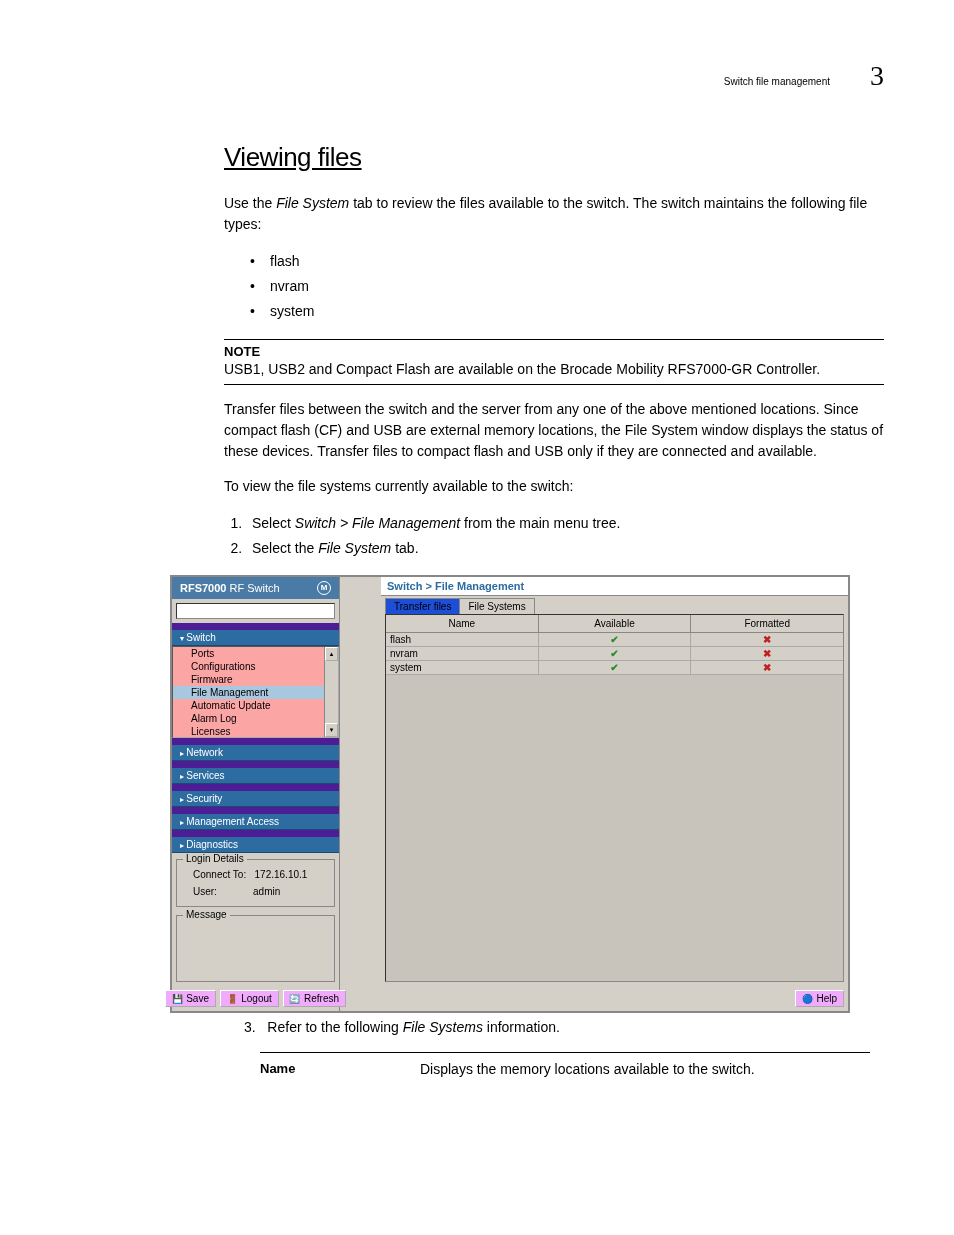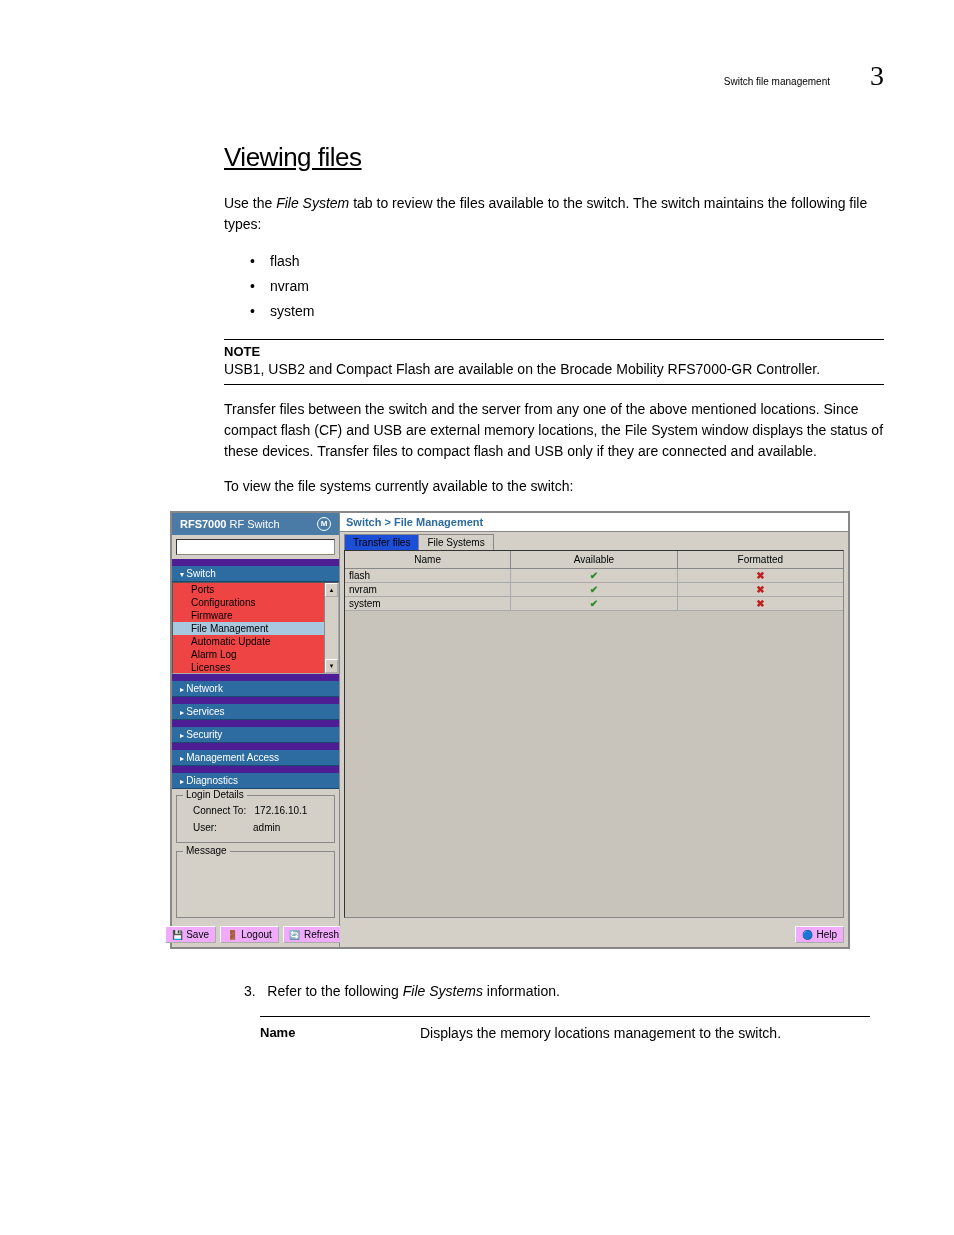--- a/index.html
+++ b/index.html
@@ -14,30 +14,30 @@
     ul.bullets { margin-left: 140px; margin-bottom: 14px; }
     ul.bullets li { font-size: 14px; line-height: 1.8; list-style: none; position: relative; padding-left: 20px; }
     ul.bullets li::before { content: "•"; position: absolute; left: 0; }
     .note-block { margin-left: 114px; margin-bottom: 14px; }
     .note-rule { border: none; border-top: 1px solid #000; margin-bottom: 4px; }
     .note-label { font-weight: bold; font-size: 13px; }
     .note-text { font-size: 14px; line-height: 1.5; }
     ol.steps { margin-left: 114px; margin-bottom: 14px; }
     ol.steps li { font-size: 14px; line-height: 1.8; margin-left: 22px; padding-left: 6px; }
     ol.steps li .italic { font-style: italic; }
-    .screenshot { margin-left: 60px; margin-bottom: 32px; border: 2px solid #888; width: 680px; display: flex; background: #d4d0c8; font-size: 10px; font-family: Arial, sans-serif; }
+    .screenshot { margin-left: 60px; margin-bottom: 4px; border: 2px solid #888; width: 680px; display: flex; background: #d4d0c8; font-size: 10px; font-family: Arial, sans-serif; gap: 41px; }
     .sidebar { width: 168px; background: #d4d0c8; display: flex; flex-direction: column; border-right: 1px solid #888; }
     .sidebar-title { background: #4a7ba6; color: #fff; padding: 4px 8px; font-size: 11px; display: flex; justify-content: space-between; align-items: center; }
     .sidebar-title .bold { font-weight: bold; }
     .moto-icon { width: 14px; height: 14px; background: #4a7ba6; border: 1px solid #fff; border-radius: 50%; display: inline-flex; align-items: center; justify-content: center; color: #fff; font-size: 8px; font-weight: bold; }
     .search-box { margin: 4px; border: 1px inset #888; background: #fff; height: 16px; }
     .nav-section { background: #2d6ca0; color: #fff; padding: 2px 8px; font-size: 10px; border-top: 7px solid #4c1d95; border-bottom: 1px solid #1a4a70; }
     .nav-section::before { content: "▸ "; font-size: 8px; }
     .nav-section.open::before { content: "▾ "; font-size: 8px; }
-    .nav-list { background: #ef4444; border: 1px inset #aaa; height: 92px; overflow: hidden; position: relative; }
+    .nav-list { background: #fca5a5; border: 1px inset #aaa; height: 92px; overflow: hidden; position: relative; }
     .nav-item { padding: 1px 4px 1px 18px; font-size: 10px; color: #000; display: flex; align-items: center; gap: 3px; }
     .nav-item.selected { background: #a8c8e0; }
     .scroll-track { position: absolute; right: 0; top: 0; bottom: 0; width: 14px; background: #d4d0c8; border-left: 1px solid #888; }
     .scroll-btn { height: 14px; background: #d4d0c8; border: 1px outset #fff; font-size: 7px; text-align: center; line-height: 12px; }
     .login-details { border: 1px solid #888; margin: 6px 4px 4px 4px; padding: 6px; position: relative; }
     .login-details .legend { position: absolute; top: -7px; left: 6px; background: #d4d0c8; padding: 0 3px; font-size: 10px; }
     .login-row { font-size: 10px; padding: 3px 0 3px 10px; }
     .message-box { border: 1px solid #888; margin: 4px; padding: 6px; position: relative; height: 67px; }
     .message-box .legend { position: absolute; top: -7px; left: 6px; background: #d4d0c8; padding: 0 3px; font-size: 10px; }
     .btn-row { display: flex; gap: 4px; padding: 4px; justify-content: center; }
@@ -94,20 +94,24 @@
   <div class="note-block">
     <hr class="note-rule">
     <div class="note-label">NOTE</div>
     <div class="note-text">USB1, USB2 and Compact Flash are available on the Brocade Mobility RFS7000-GR Controller.</div>
     <hr class="note-rule" style="margin-top:4px;">
   </div>
 
   <p class="body-text">Transfer files between the switch and the server from any one of the above mentioned locations. Since compact flash (CF) and USB are external memory locations, the File System window displays the status of these devices. Transfer files to compact flash and USB only if they are connected and available.</p>
   <p class="body-text">To view the file systems currently available to the switch:</p>
 
+  <ol class="steps">
+    <li><span>Select </span><span class="italic">Switch &gt; File Management</span><span> from the main menu tree.</span></li>
+    <li><span>Select the </span><span class="italic">File System</span><span> tab.</span></li>
+  </ol>
 
   <div class="screenshot">
     <div class="sidebar">
       <div class="sidebar-title">
         <span><span class="bold">RFS7000</span><span> RF Switch</span></span>
         <span class="moto-icon">M</span>
       </div>
       <div class="search-box"></div>
       <div class="nav-section open">Switch</div>
       <div class="nav-list">
@@ -208,16 +212,16 @@
   </div>
 
   <p class="body-text" style="margin-left:134px;">
     <span>3.</span>&nbsp;&nbsp;&nbsp;<span>Refer to the following </span><span class="italic">File Systems</span><span> information.</span>
   </p>
 
   <div class="def-table">
     <hr class="def-rule">
     <div class="def-row">
       <div class="def-label">Name</div>
-      <div class="def-desc">Displays the memory locations management to the switch.</div>
+      <div class="def-desc">Displays the memory locations available to the switch.</div>
     </div>
   </div>
 </div>
 
 </body></html>

